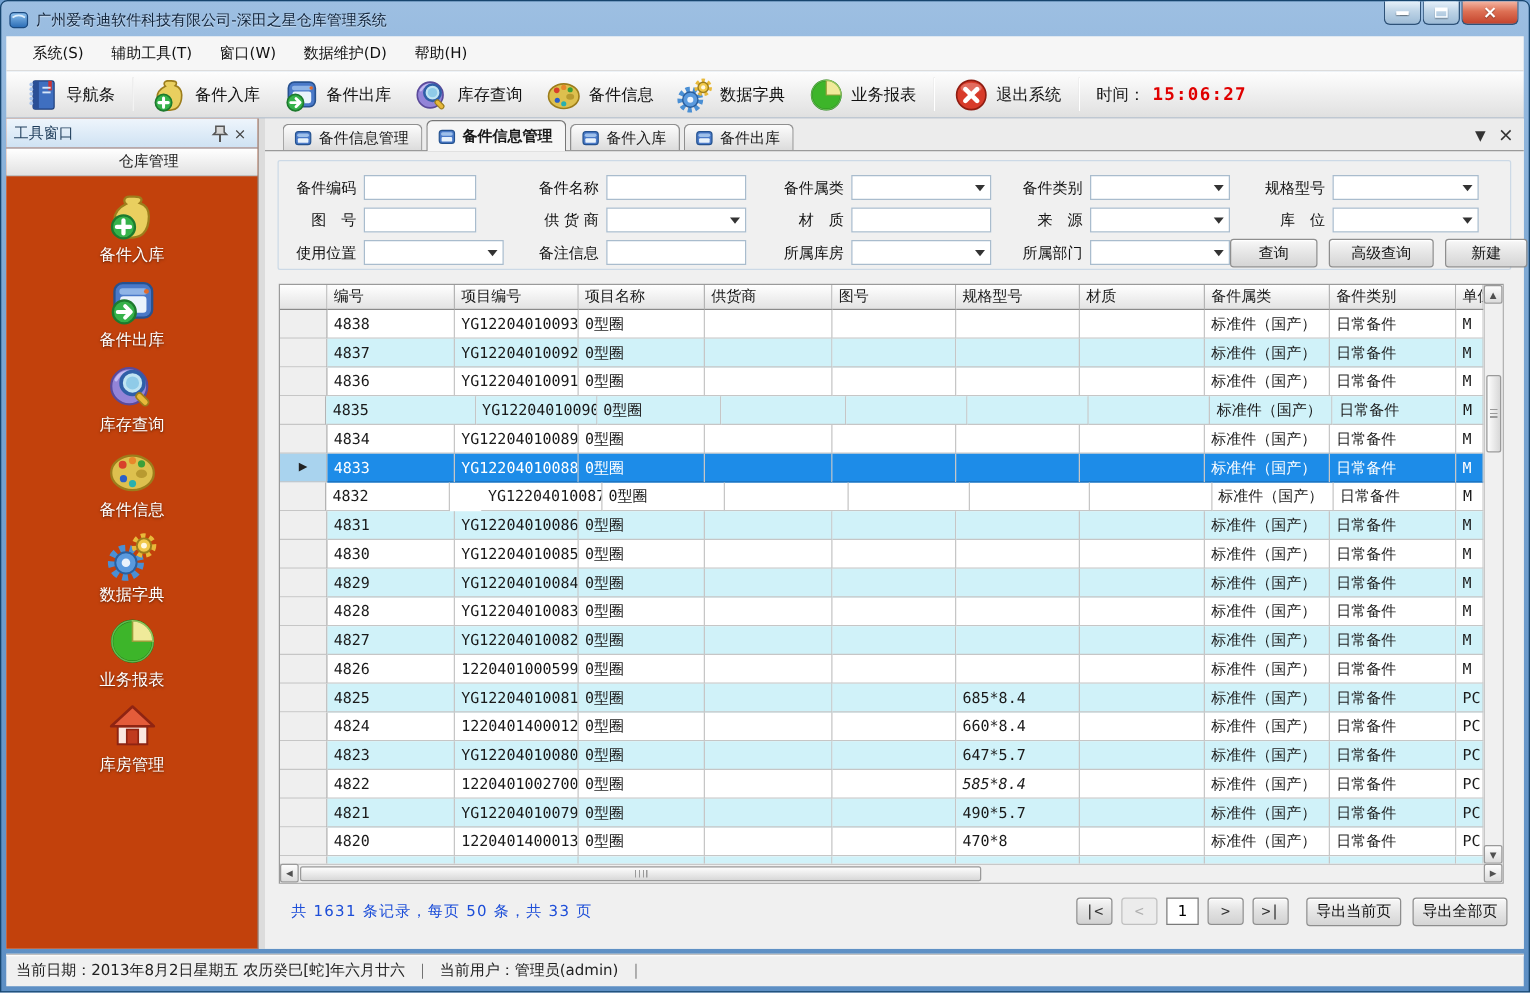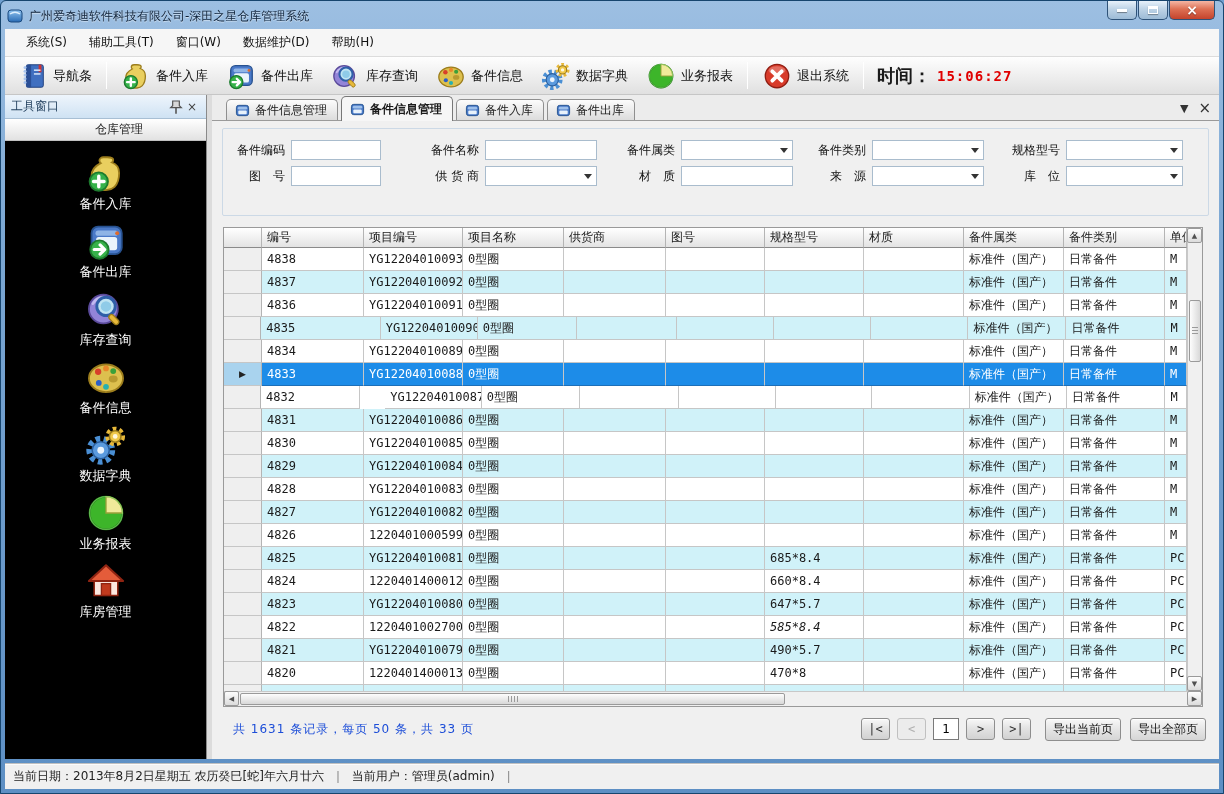--- a/index.html
+++ b/index.html
@@ -33,27 +33,27 @@
 
   
   .toolbar { position:absolute; left:4px; right:4px; top:56px; height:38px;
              background:linear-gradient(#fefefe,#ececec 60%,#e0e0e0); border-bottom:1px solid #c6c6c6;
              display:flex; align-items:center; padding:0 4px; }
   .tb-item { display:flex; align-items:center; gap:5px; padding:3px 9px; border-radius:3px; cursor:pointer; }
   .tb-item .icon { width:30px; height:30px; }
   .tb-label { font-size:13px; color:#111; white-space:nowrap; }
   .tb-sep { width:1px; height:27px; background:#c2c2c2; border-right:1px solid #fff; margin:0 5px; }
   .tb-time { display:flex; align-items:center; gap:6px; padding:0 8px; }
-  .tb-time .tlabel { font-size:18px;font-weight:bold; }
+  .tb-time .tlabel { font-size:13px; }
   .tb-time .tvalue { font-family:"DejaVu Sans Mono", monospace; font-weight:bold; font-size:14px;
                      letter-spacing:1px; color:var(--time-red,#e00000); }
 
   
   .main { position:absolute; left:4px; right:4px; top:94px; bottom:34px; background:#f0f0f0; }
-  .sidebar { position:absolute; left:0; top:0; bottom:0; width:202px; background:#000000; border-right:1px solid #8a8a8a; }
+  .sidebar { position:absolute; left:0; top:0; bottom:0; width:202px; background:#c2410c; border-right:1px solid #8a8a8a; }
   .splitter { position:absolute; left:202px; top:0; bottom:0; width:5px; background:#dcdcdc; cursor:ew-resize; }
   .content { position:absolute; left:207px; right:0; top:0; bottom:0; background:#f0f0f0; }
 
   
   .sb-header { height:24px; background:linear-gradient(#eef5fc,#cfe2f3); border-bottom:1px solid #a8bfd4;
                display:flex; align-items:center; padding:0 6px; color:#1e3c5a; }
   .sb-header .title { flex:1; }
   .sb-hicon { width:16px; height:16px; display:flex; align-items:center; justify-content:center; color:#444;
               cursor:pointer; font-size:12px; }
   .sb-group { height:22px; background:linear-gradient(#ffffff,#e2e2e2); border-bottom:1px solid #c0c0c0;
@@ -473,20 +473,41 @@
             <div class="s-field" style="width: 112px; margin-right: 15px;"><input style=""></div>
             <span class="s-lbl">来　源</span>
             <div class="s-field select" style="width: 112px; margin-right: 18px;">
               <span class="dd"></span>
             </div>
             <span class="s-lbl">库　位</span>
             <div class="s-field select" style="width: 117px;">
               <span class="dd"></span>
             </div>
           </div>
+          <div class="s-row">
+            <span class="s-lbl">使用位置</span>
+            <div class="s-field select" style="width: 112px; margin-right: 18px;">
+              <span class="dd"></span>
+            </div>
+            <span class="s-lbl">备注信息</span>
+            <div class="s-field" style="width: 112px; margin-right: 20px;"><input style=""></div>
+            <span class="s-lbl">所属库房</span>
+            <div class="s-field select" style="width: 112px; margin-right: 15px;">
+              <span class="dd"></span>
+            </div>
+            <span class="s-lbl">所属部门</span>
+            <div class="s-field select" style="width: 112px; margin-right: 0px;">
+              <span class="dd"></span>
+            </div>
+            <div class="s-btns">
+              <div class="btn q1">查询</div>
+              <div class="btn q2">高级查询</div>
+              <div class="btn q3">新建</div>
+            </div>
+          </div>
         </div>
 
       <div class="gridwrap">
         <div class="gridcols" id="grid">
             <div class="ghead">
               <div class="hcell" style="width: 38px;"></div>
               <div class="hcell" style="width: 102px;">编号</div>
               <div class="hcell" style="width: 99px;">项目编号</div>
               <div class="hcell" style="width: 101px;">项目名称</div>
               <div class="hcell" style="width: 102px;">供货商</div>

